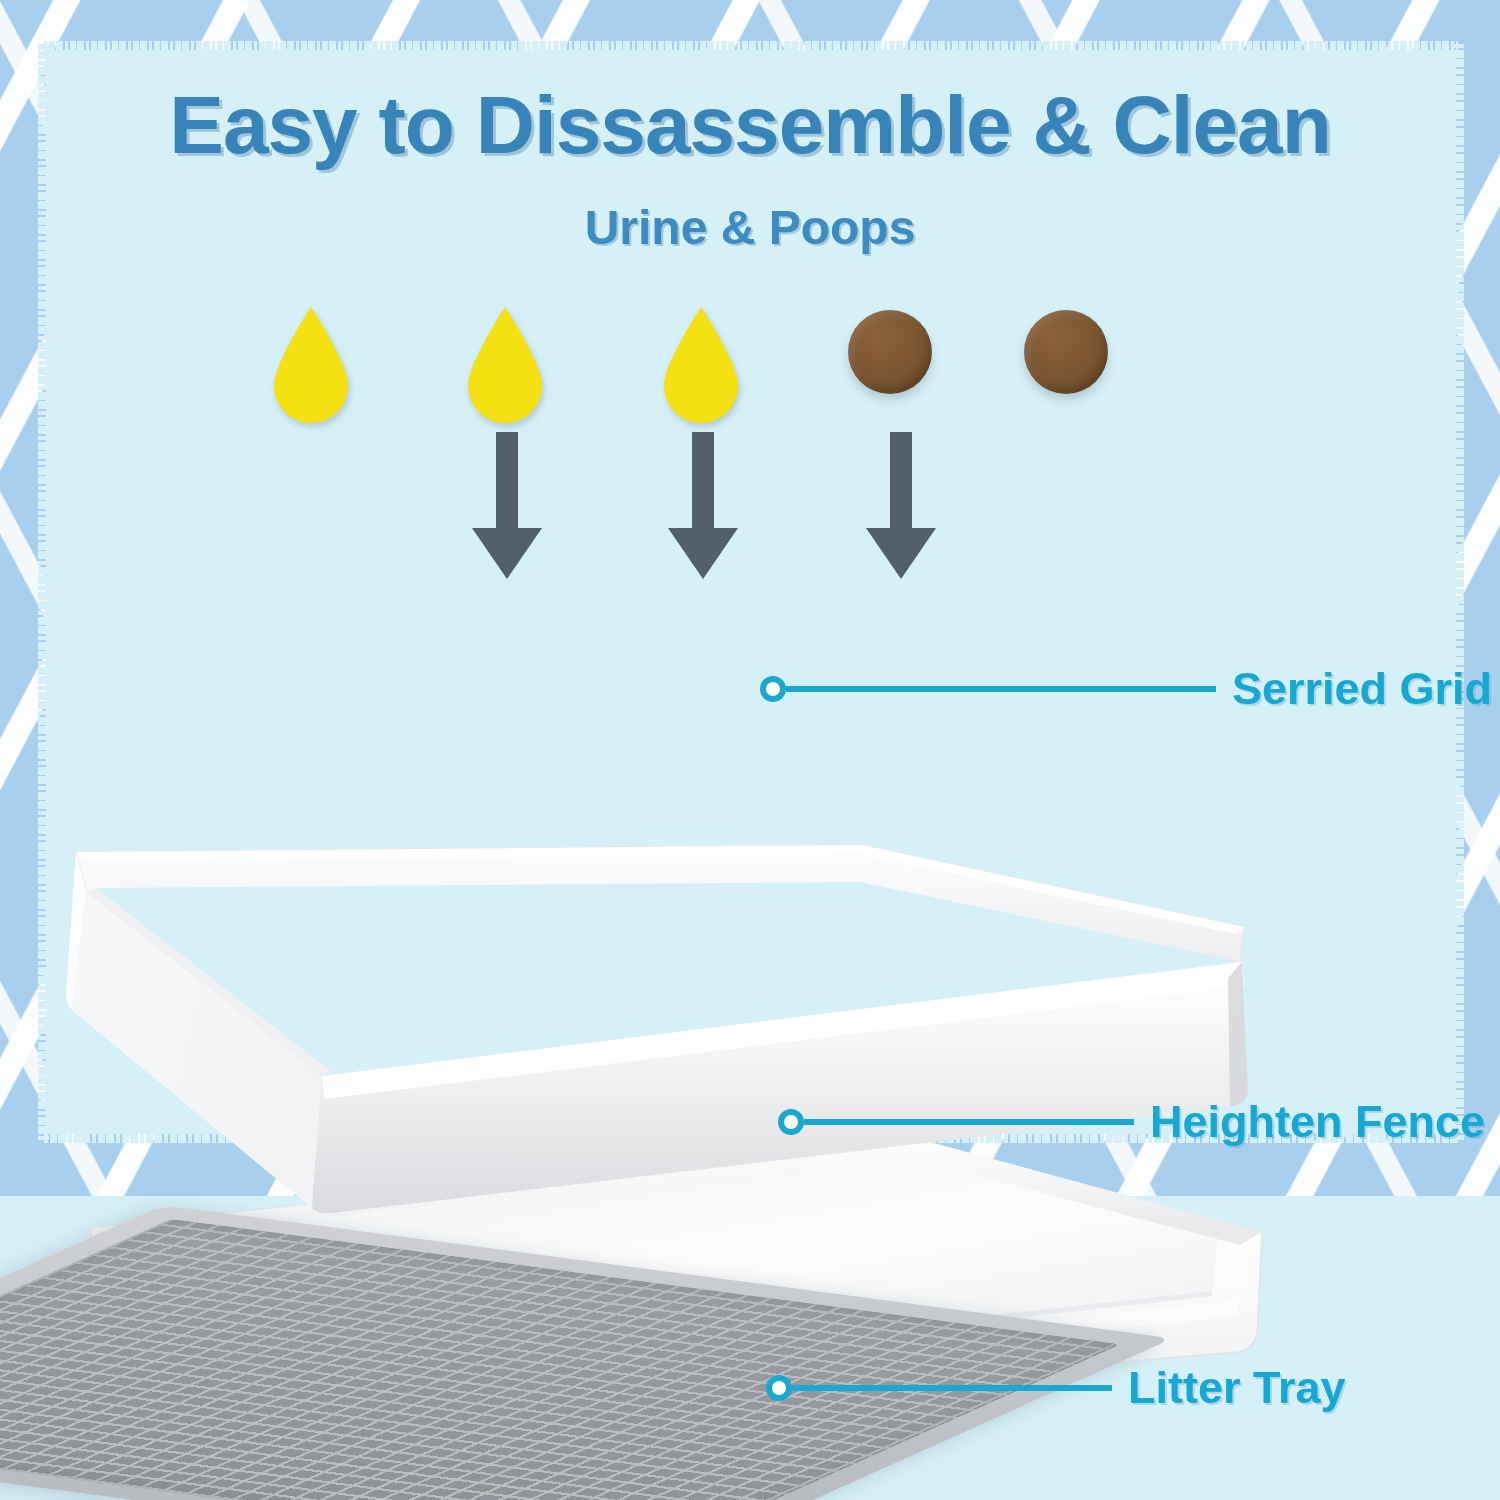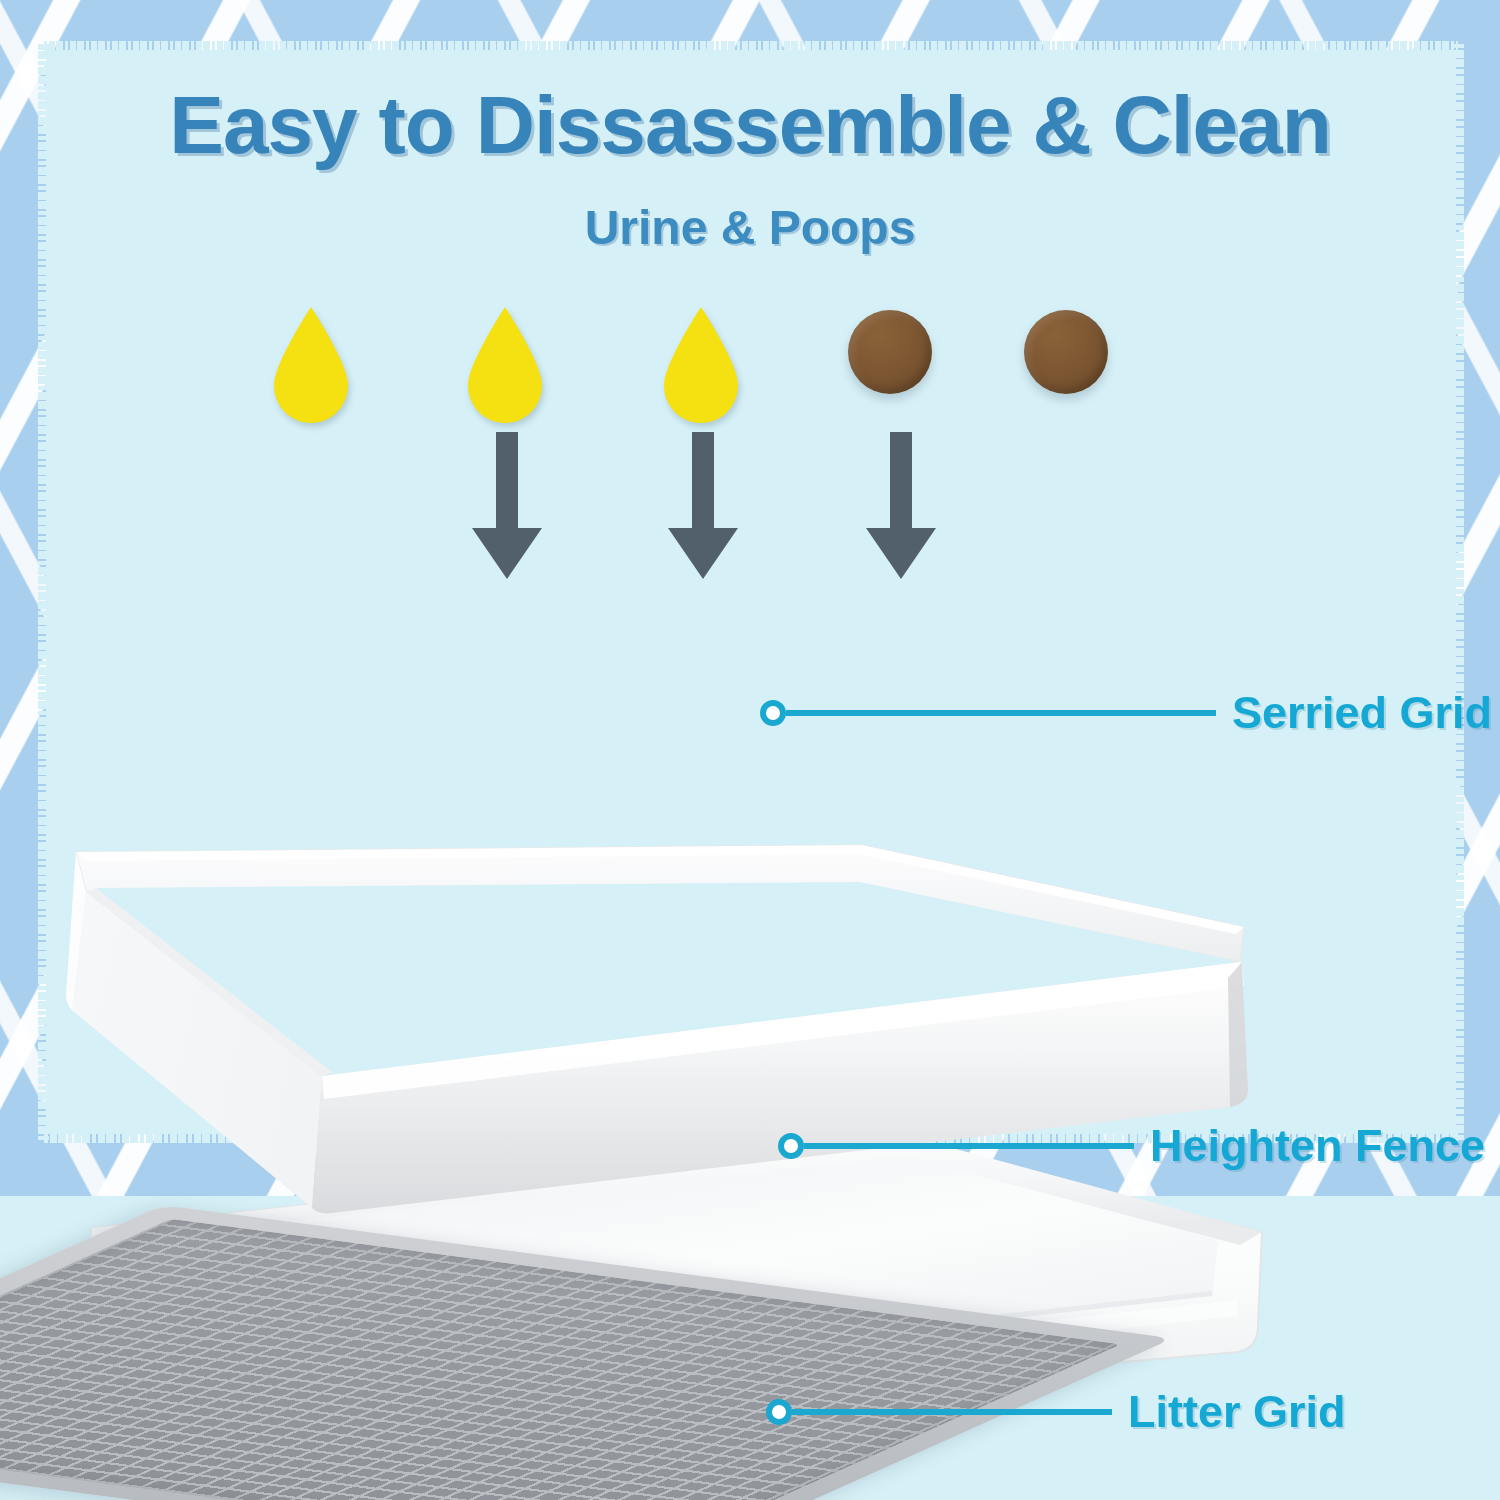--- a/index.html
+++ b/index.html
@@ -132,21 +132,21 @@
 
   
   .fence{position:absolute;left:0;top:0;width:1500px;height:1500px;}
   .fence svg{position:absolute;left:0;top:0;}
 
   
   .tray{position:absolute;left:0;top:0;width:1500px;height:1500px;}
   .tray svg{position:absolute;left:0;top:0;}
 
   
-  .callout{position:absolute;display:flex;align-items:center;margin-top:24px;}
+  .callout{position:absolute;display:flex;align-items:center;}
   .callout .dot{
     width:26px;height:26px;border-radius:50%;
     background:#ffffff;border:6px solid #1aa7d0;
     box-sizing:border-box;flex:0 0 auto;
   }
   .callout .line{
     height:6px;background:#1aa7d0;flex:0 0 auto;
   }
   .callout .lbl{
     margin-left:16px;
@@ -313,16 +313,16 @@
 
   <div class="callout" id="callout-fence">
     <span class="dot"></span>
     <span class="line"></span>
     <span class="lbl">Heighten Fence</span>
   </div>
 
   <div class="callout" id="callout-tray">
     <span class="dot"></span>
     <span class="line"></span>
-    <span class="lbl">Litter Grid</span>
+    <span class="lbl">Litter Tray</span>
   </div>
 
 </div>
 
 </body></html>

